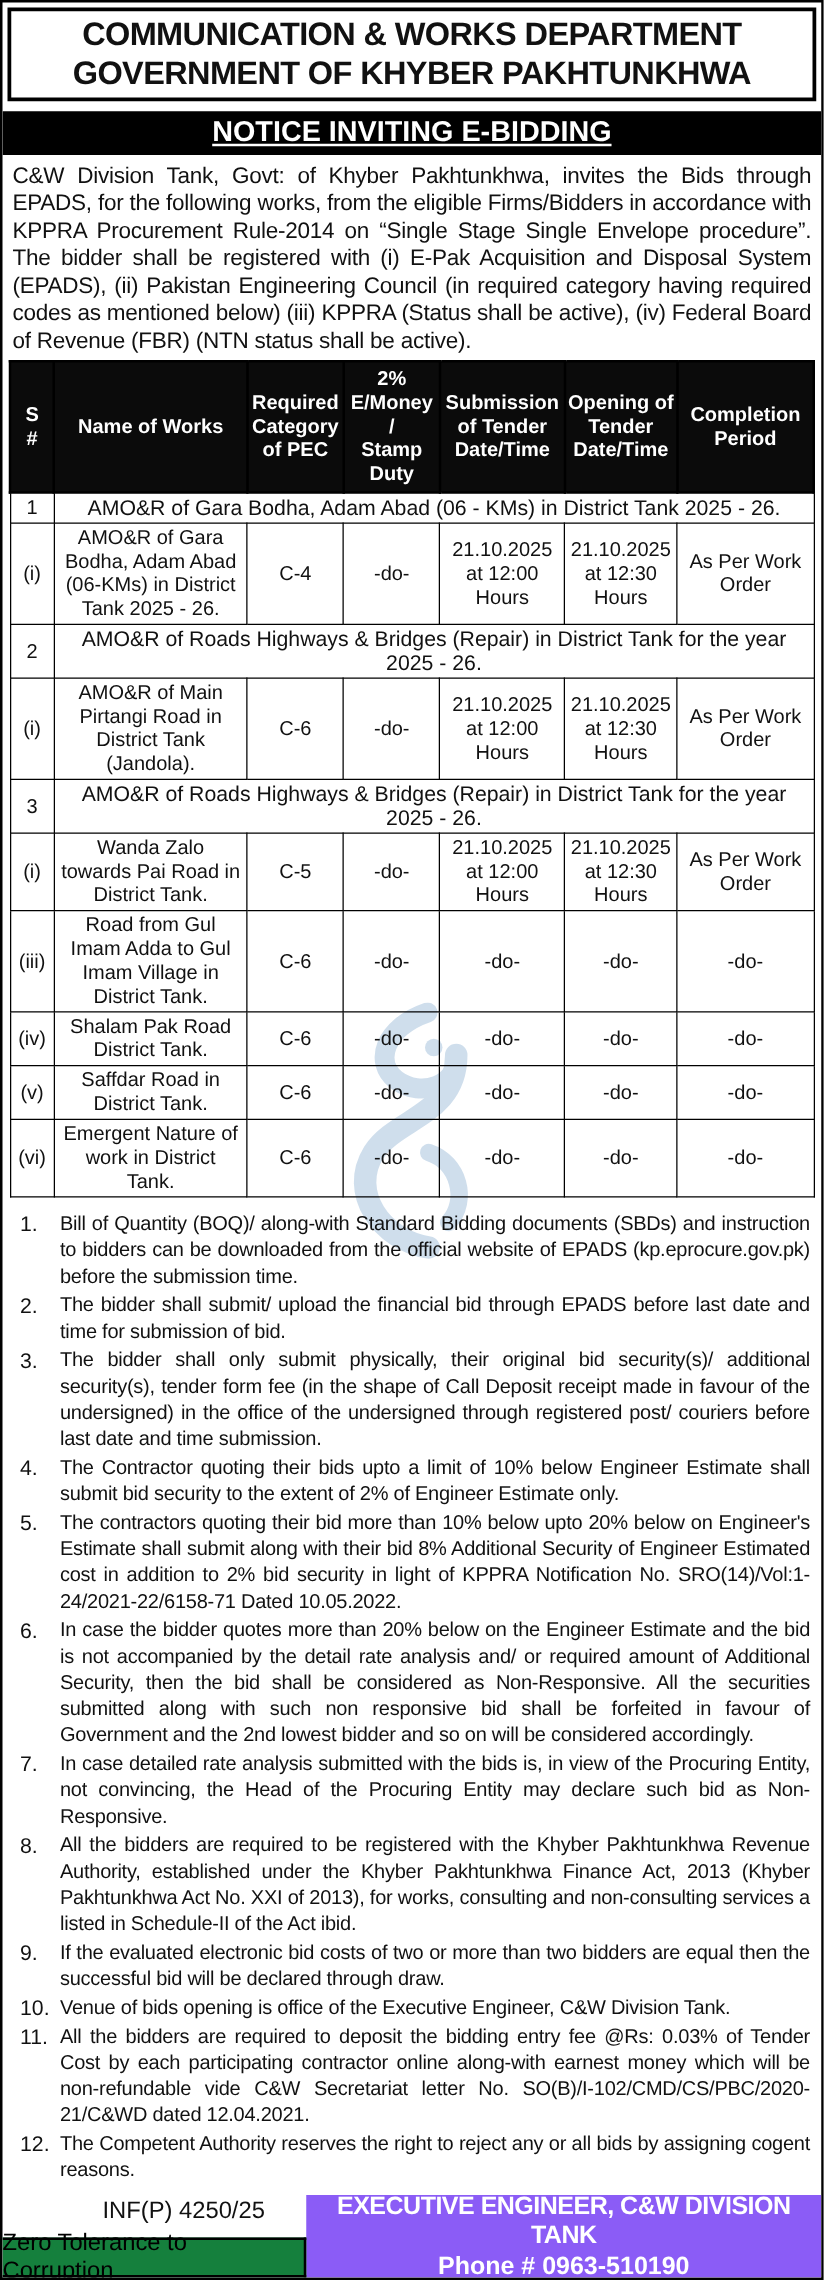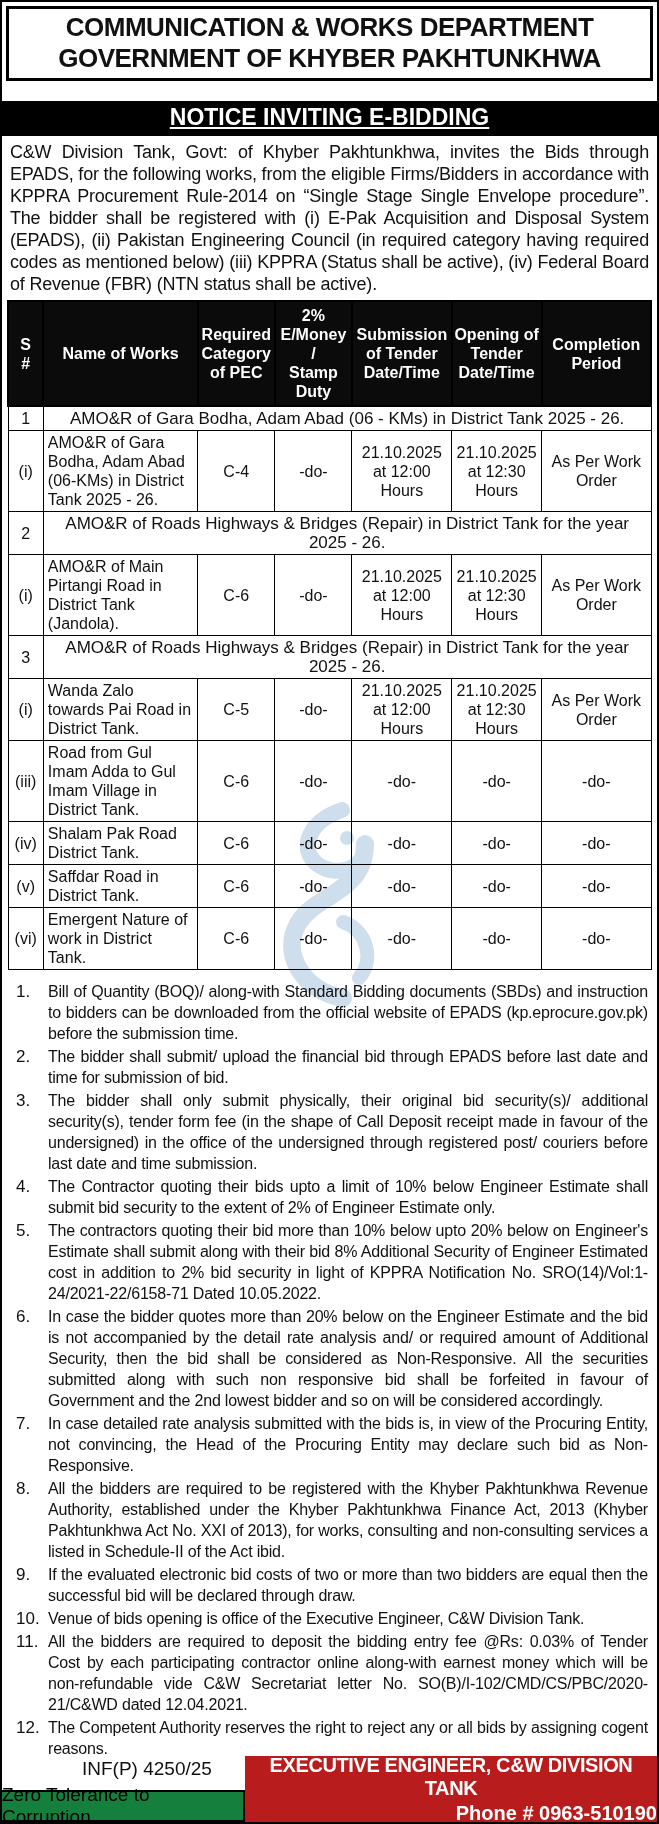--- a/index.html
+++ b/index.html
@@ -10,21 +10,21 @@
   }
   
   .title-box{
     margin:4px 4px 0 4px;border:3px solid #000;text-align:center;
     padding:3px 0 4px 0;
   }
   .title-line{
     font-size:26px;font-weight:bold;letter-spacing:-0.5px;line-height:31px;
   }
   .black-bar{
-    margin-top:20px;background:#000;color:#fff;text-align:center;
+    margin-top:8px;background:#000;color:#fff;text-align:center;
     padding:3px 0 5px 0;
   }
   .notice-title{
     font-size:23px;font-weight:bold;text-decoration:underline;line-height:27px;
   }
   .notice-subtitle{
     font-size:20px;font-weight:bold;letter-spacing:-0.4px;line-height:25px;
   }
   
   .intro{
@@ -38,21 +38,21 @@
   }
   table.works th{
     background:#0b0b0b;color:#fff;font-size:16px;font-weight:bold;
     line-height:19px;padding:4px 1px;white-space:pre-line;border:2px solid #000;
     vertical-align:middle;
   }
   table.works td{
     border:1.5px solid #000;font-size:16px;line-height:19px;
     padding:2px 4px;text-align:center;vertical-align:middle;
   }
-  table.works td.name{text-align:left;}
+  table.works td.name{text-align:center;}
   table.works td.sec-title{
     text-align:center;font-size:17px;padding:2px 6px;
   }
   
   .terms{padding:7px 9px 0 6px;position:relative;z-index:1;}
   .term{display:flex;margin:0 0 2px 0;}
   .term .num{
     flex:none;width:40px;padding-left:8px;box-sizing:border-box;
     font-size:17px;line-height:21px;
   }
@@ -62,25 +62,25 @@
   }
   
   .watermark{position:absolute;left:245px;top:800px;z-index:0;opacity:0.55;}
   
   .footer{position:absolute;left:0;right:0;bottom:0;height:68px;}
   .inf-ref{
     position:absolute;left:52px;top:4px;font-size:19px;line-height:22px;margin-left:28px;
   }
   .sign-box{
     position:absolute;right:0;bottom:0;width:412px;height:66px;
-    background:#b91c1c;color:#fff;text-align:center;display:flex;
+    background:#8b5cf6;color:#fff;text-align:center;display:flex;
     flex-direction:column;justify-content:center;gap:2px;
   }
   .sign-line1{font-size:20px;font-weight:bold;letter-spacing:-0.4px;}
-  .sign-line2{font-size:20px;font-weight:bold;text-align:right;}
+  .sign-line2{font-size:20px;font-weight:bold;}
   .slogan-bar{
     position:absolute;left:0;bottom:0;width:243px;height:32px;
     background:#15803d;border:2px solid #000;border-left:none;
     box-sizing:border-box;display:flex;align-items:center;justify-content:center;
     font-size:19px;color:#000;
   }
 </style>
 </head>
 <body>
 

